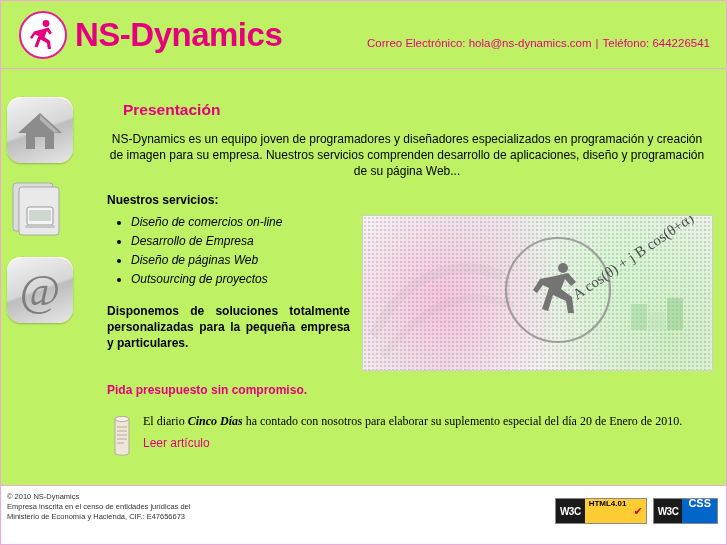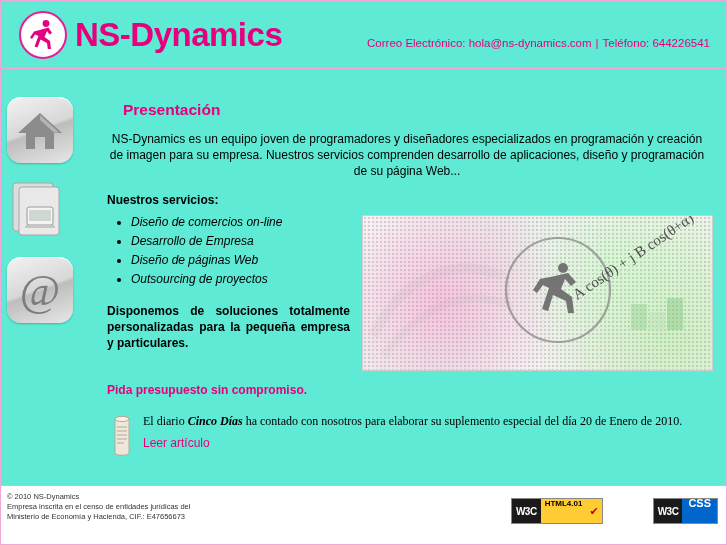--- a/index.html
+++ b/index.html
@@ -14,21 +14,21 @@
     font-size: 12px;
     color: #000000;
     overflow: hidden;
   }
   .page {
     position: relative;
     width: 727px;
     height: 545px;
     box-sizing: border-box;
     border: 1px solid #f0a8d8;
-    background: #5eead4;
+    background: #bef264;
   }
 
   
   .header {
     position: absolute;
     left: 0;
     top: 0;
     width: 725px;
     height: 68px;
     border-bottom: 1px solid #f2a9d9;
@@ -237,21 +237,20 @@
     display: flex;
     gap: 6px;
   }
   .badge {
     height: 24px;
     display: flex;
     align-items: stretch;
     border: 1px solid #888;
     background: #fff;
     font-size: 8px;
-    margin-left: 44px;
   }
   .badge .w3c {
     background: #1a1a1a;
     color: #ffffff;
     font-weight: bold;
     display: flex;
     align-items: center;
     padding: 0 4px;
     font-size: 10px;
     letter-spacing: -0.5px;

